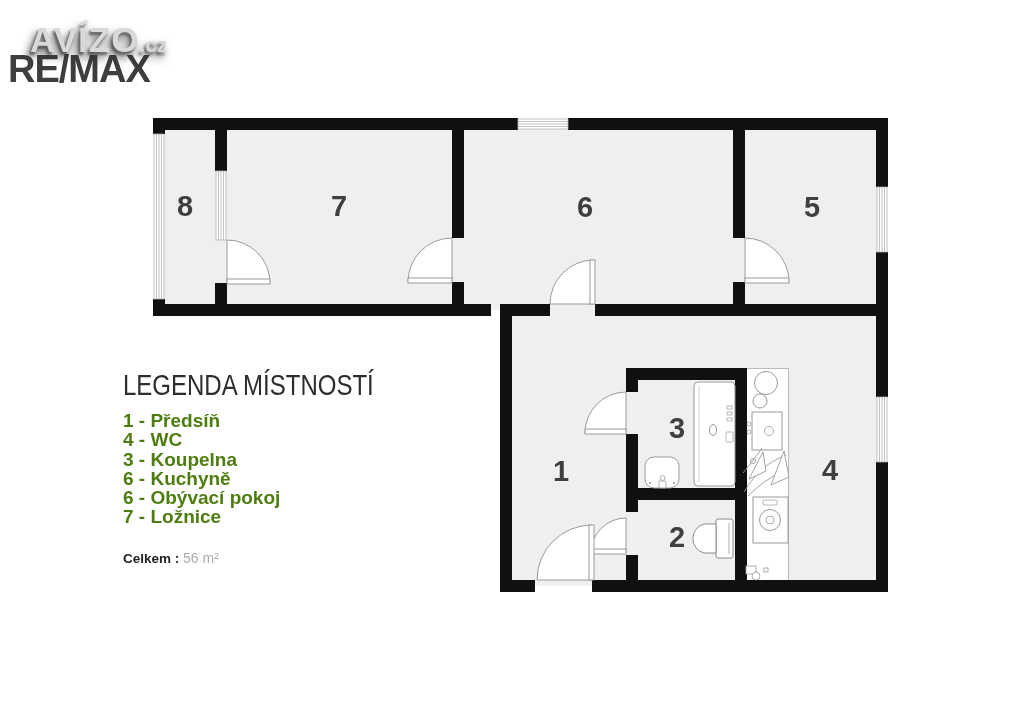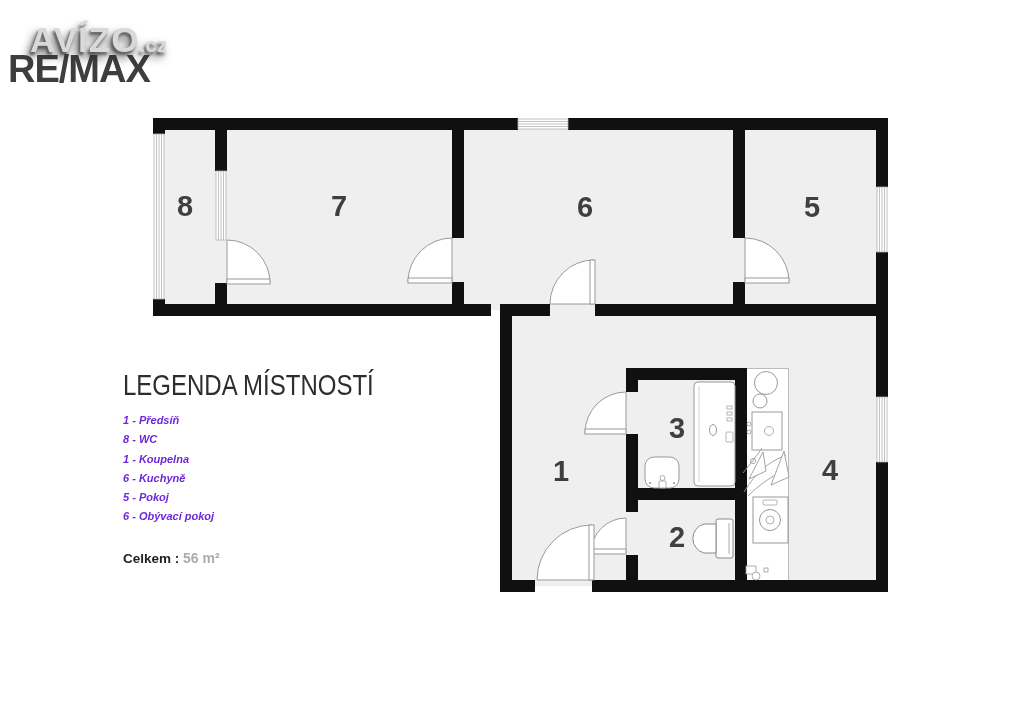--- a/index.html
+++ b/index.html
@@ -16,23 +16,23 @@
         text-shadow:-2px 3px 3px rgba(55,55,55,.75), -4px 6px 9px rgba(45,45,45,.8),
                     0 -1px 0 rgba(255,255,255,.85);}
   .logo .tld{font-size:21px;font-weight:700;color:#d9d9d9;
         text-shadow:-2px 3px 3px rgba(55,55,55,.75), -3px 5px 8px rgba(45,45,45,.8);}
 
   
   .legend{position:absolute;left:123px;top:368px;width:290px;color:#333;}
   .legend-title{font-size:30px;font-weight:400;color:#2d2d2d;letter-spacing:0;
         transform:scaleX(.8);transform-origin:left center;white-space:nowrap;}
   .legend-items{list-style:none;margin:9px 0 0 0;padding:0;}
-  .legend-items li{font-size:11px;font-weight:700;line-height:19.3px;color:#6d28d9;font-style:italic;}
+  .legend-items li{font-size:19px;font-weight:700;line-height:19.3px;color:#4d7c0f;}
   .legend-total{margin-top:23px;font-size:13.5px;font-weight:700;color:#222;}
-  .legend-total .value{font-weight:700;color:#ababab;font-size:14px;}
+  .legend-total .value{font-weight:400;color:#ababab;font-size:14px;}
 
   
   svg text.room-num{font-family:"Liberation Sans", sans-serif;font-size:29px;
         font-weight:700;fill:#3f3f3f;}
 </style>
 </head>
 <body>
 
 <div class="stage">
 
@@ -222,25 +222,25 @@
   <div class="logo">
     <span class="agency">RE/MAX</span>
     <span class="brandwrap"><span class="brand">AVÍZO</span><span class="tld">.cz</span></span>
   </div>
 
   
   <div class="legend">
     <div class="legend-title">LEGENDA MÍSTNOSTÍ</div>
     <ul class="legend-items">
       <li>1 - Předsíň</li>
-      <li>8 - WC</li>
-      <li>1 - Koupelna</li>
+      <li>4 - WC</li>
+      <li>3 - Koupelna</li>
       <li>6 - Kuchyně</li>
-      <li>5 - Pokoj</li>
       <li>6 - Obývací pokoj</li>
+      <li>7 - Ložnice</li>
     </ul>
     <div class="legend-total">
       <span>Celkem :</span>
       <span class="value">56 m²</span>
     </div>
   </div>
 
 </div>
 
 </body></html>

